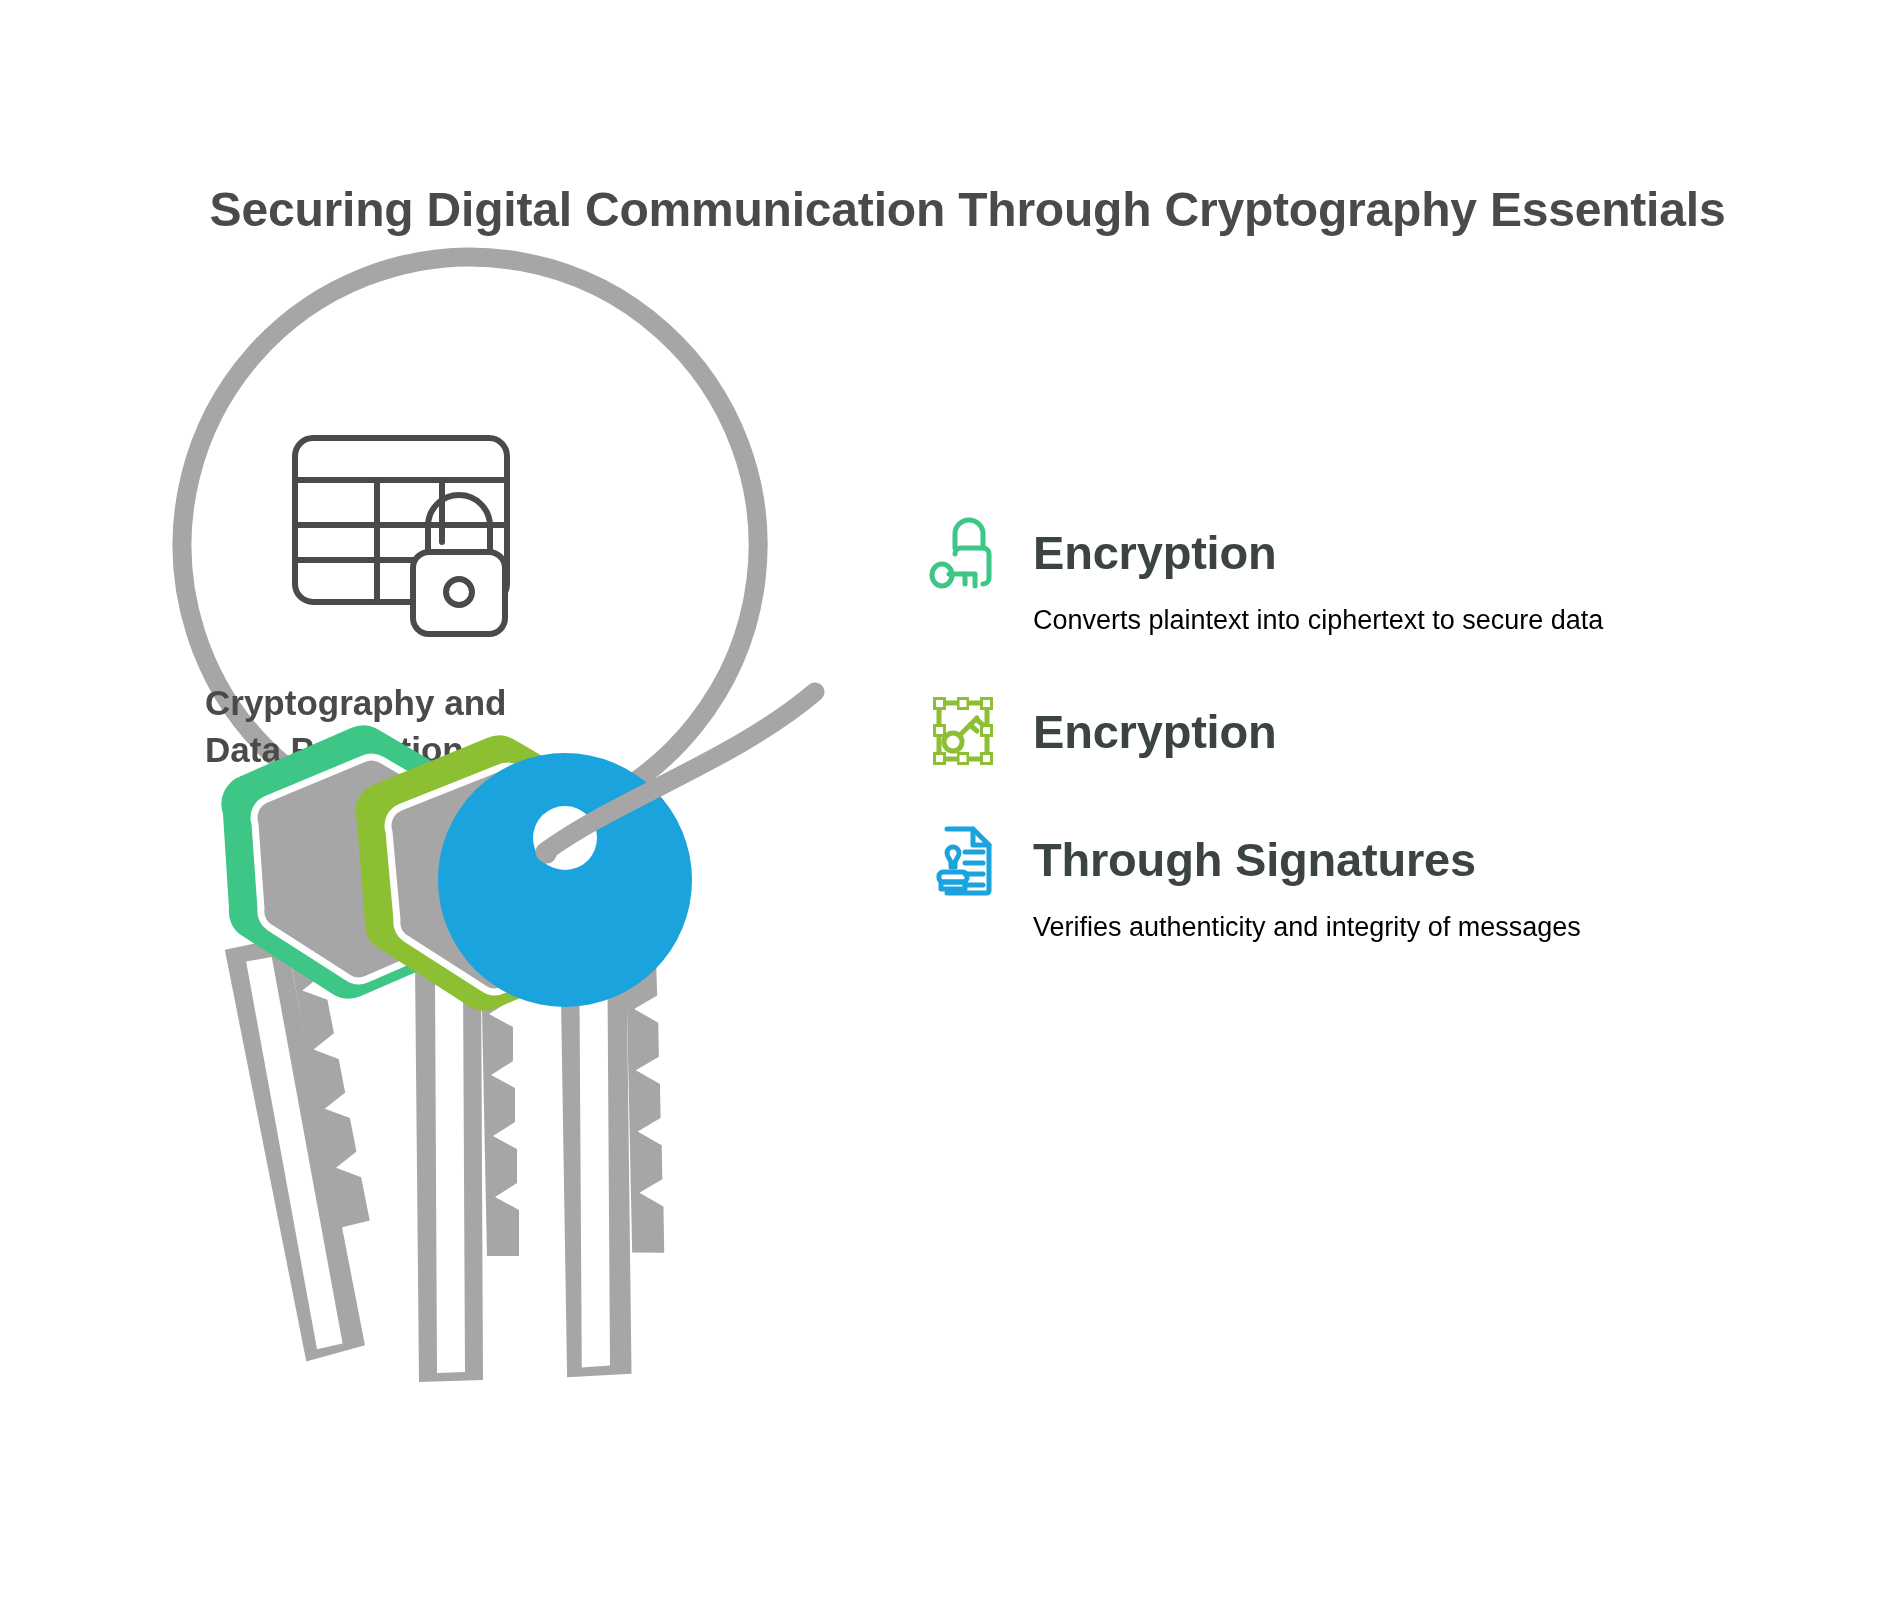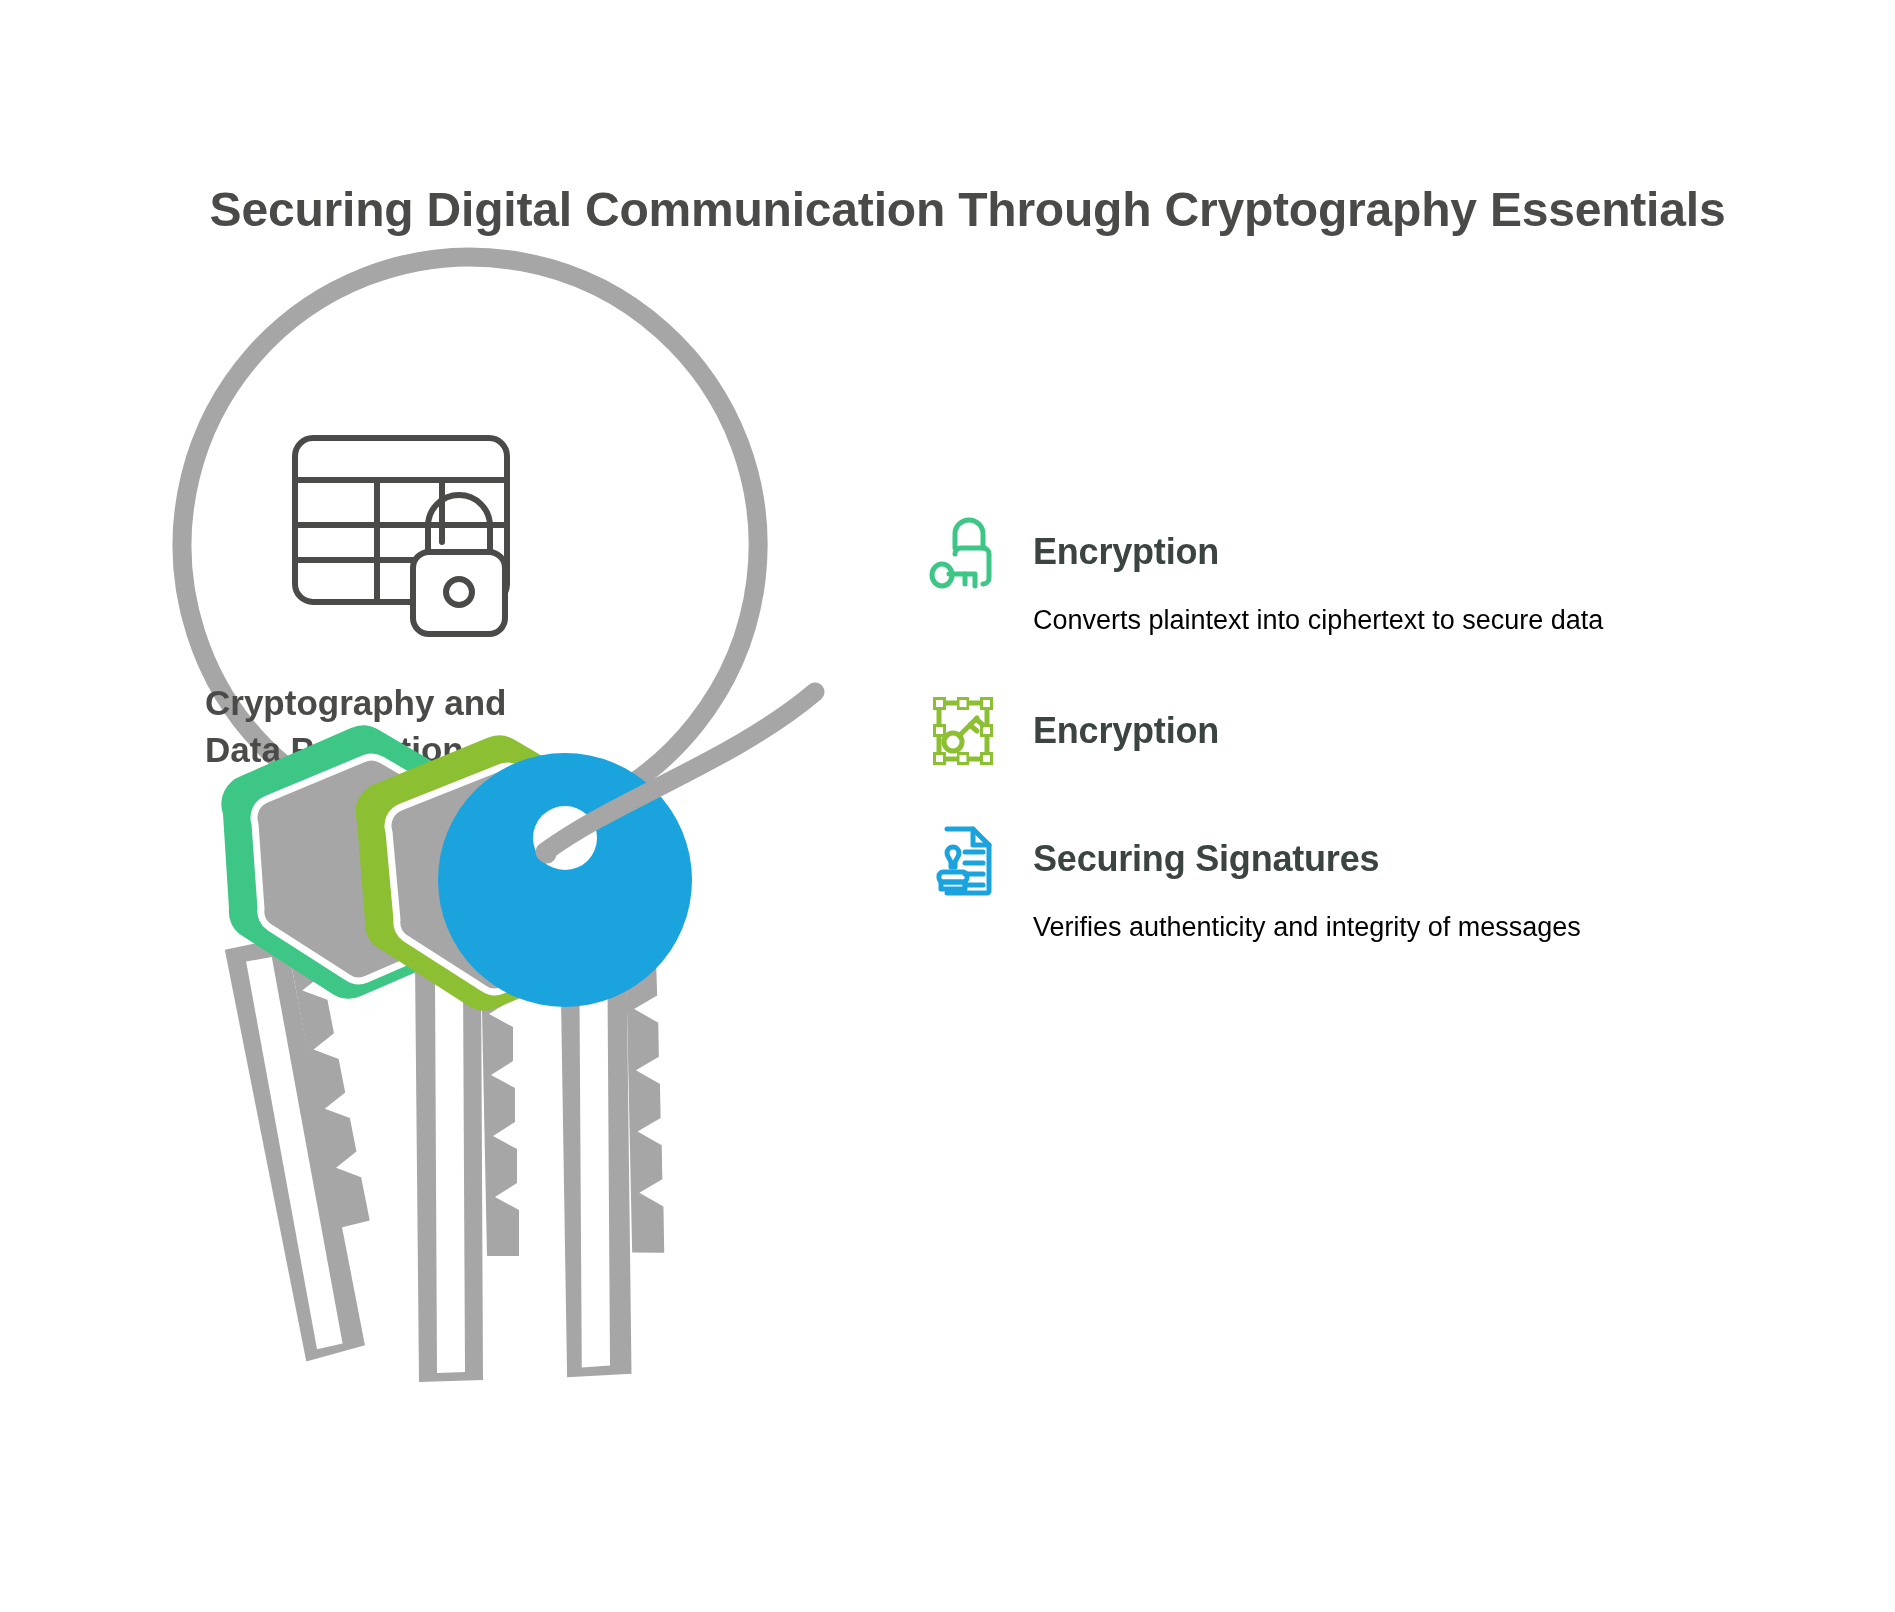--- a/index.html
+++ b/index.html
@@ -82,21 +82,21 @@
   }
   .feature-icon {
     width: 86px;
     height: 72px;
     flex: 0 0 86px;
     display: flex;
     align-items: center;
     justify-content: flex-start;
   }
   .feature-title {
-    font-size: 36px;
+    font-size: 47px;
     font-weight: bold;
     color: #3b4441;
     letter-spacing: -0.2px;
     padding-left: 22px;
   }
   .feature-desc {
     margin-top: 14px;
     margin-left: 108px;
     width: 700px;
     font-size: 27px;
@@ -333,19 +333,19 @@
               <path d="M 40 42 h 18"></path>
               <path d="M 40 53 h 18"></path>
               <path d="M 40 64 h 18"></path>
 
               <path d="M 22 32 a 6 6 0 0 1 12 0 c 0 5 -4 6 -4 10 v 4 h -4 v -4 c 0 -4 -4 -5 -4 -10 z"></path>
               <rect x="14" y="51" width="28" height="10" rx="4"></rect>
               <path d="M 16 61 h 24 v 7 h -24 z"></path>
             </g>
           </svg>
         </div>
-        <div class="feature-title">Securing Signatures</div>
+        <div class="feature-title">Through Signatures</div>
       </div>
       <div class="feature-desc">Verifies authenticity and integrity of messages</div>
     </div>
 
   </div>
 </div>
 
 </body></html>

